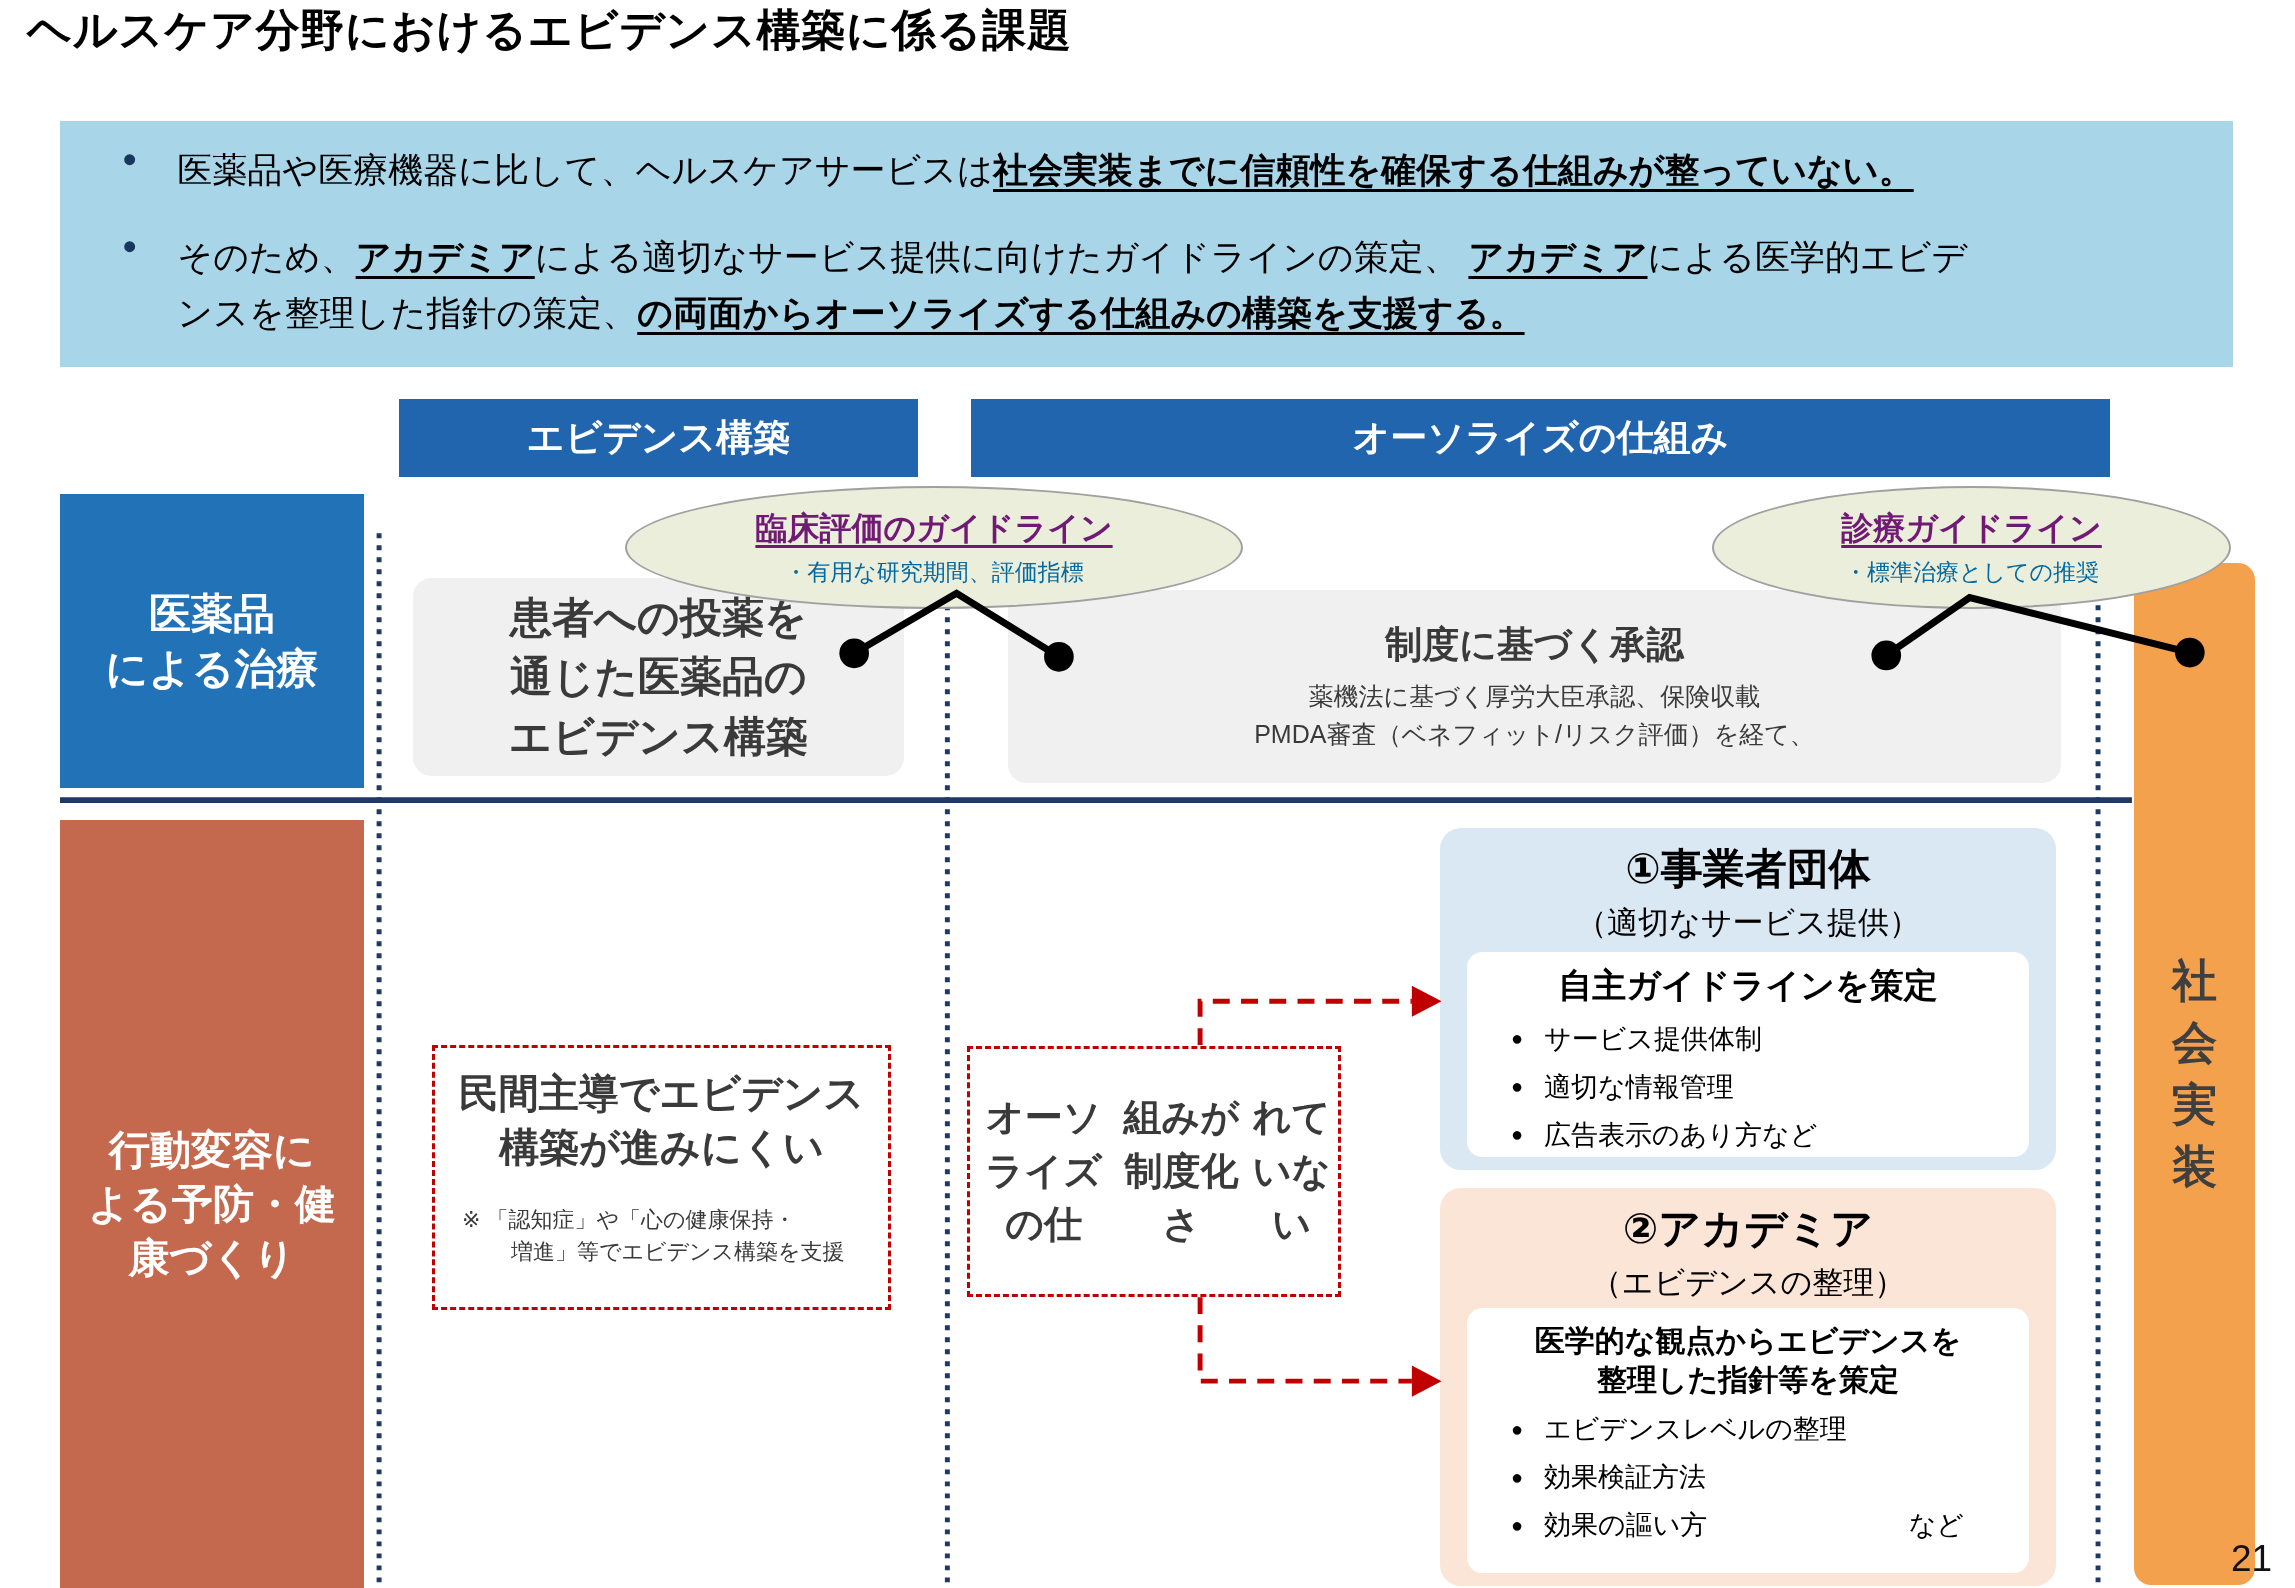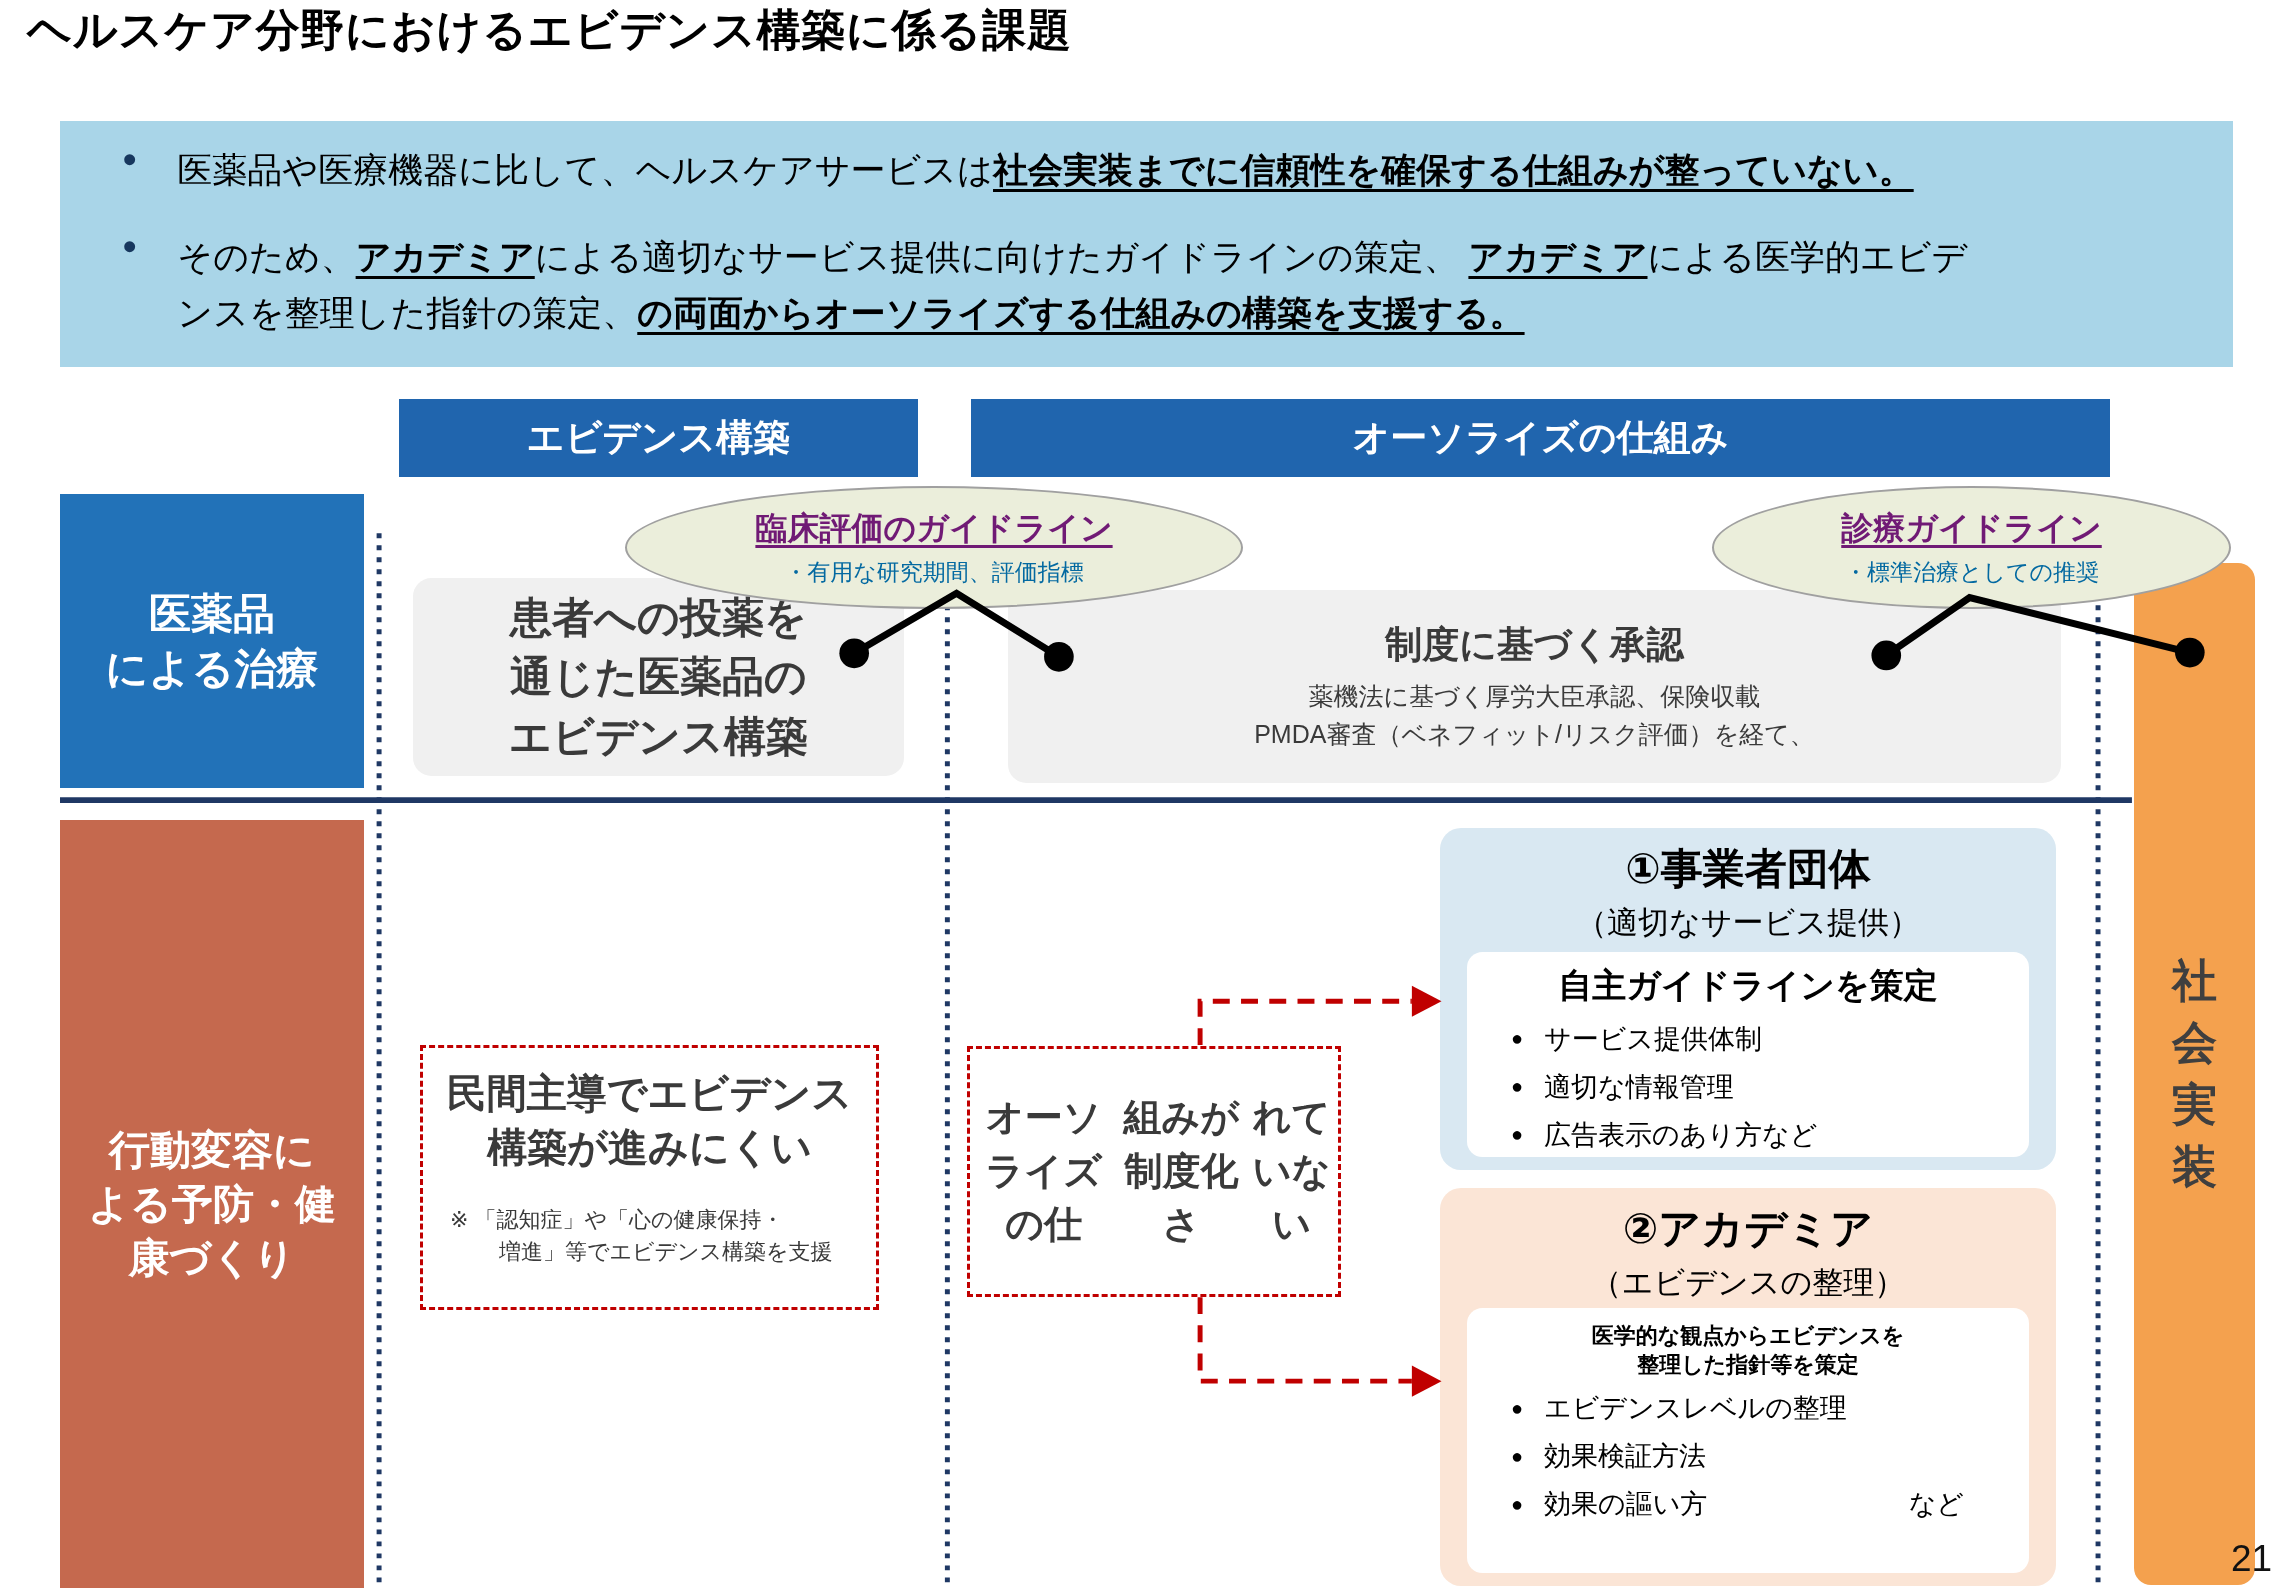--- a/index.html
+++ b/index.html
@@ -41,39 +41,39 @@
   
   .ell{border-radius:50%;background:#EBEEDB;border:2.1px solid #A0A0A0;text-align:center;
        display:flex;flex-direction:column;align-items:center;justify-content:center;}
   .ell-clinical{left:625px;top:486px;width:614px;height:119px;}
   .ell-medical{left:1712px;top:486px;width:515px;height:119px;}
   .ell .etitle{font-size:32px;font-weight:800;color:#701a75;
                text-decoration:underline;text-decoration-thickness:2.8px;text-underline-offset:6.4px;}
   .ell .esub{font-size:23px;color:#0369a1;margin-top:5.6px;}
   
   .dashbox{border:3.5px dashed #C00000;background:#fff;box-sizing:border-box;color:#3a3a3a;}
-  .db-private{left:420px;top:1045px;width:459px;height:265px;}
+  .db-private{left:432px;top:1045px;width:459px;height:265px;}
   .db-private .dtitle{font-size:40px;font-weight:800;text-align:center;line-height:1.35;margin-top:18.4px;}
   .db-private .dnote{font-size:22px;margin-top:30px;line-height:1.45;}
   .db-private .dnote .n1{padding-left:27px;}
   .db-private .dnote .n2{padding-left:76px;}
   .db-authorize{left:967px;top:1046px;width:374px;height:251px;font-size:38px;font-weight:800;
                 display:flex;flex-direction:row;align-items:center;justify-content:center;
                 text-align:center;line-height:1.42;}
   
   .actbox{left:1440px;width:616px;border-radius:21px;}
   .act-org{top:828px;height:342px;background:#D9E8F2;}
   .act-academia{top:1188px;height:398px;background:#FBE5D6;}
   .actbox .atitle{text-align:center;font-size:42px;font-weight:900;margin-top:12.7px;}
   .actbox .asub{text-align:center;font-size:31px;margin-top:5.6px;}
   .inner{position:absolute;left:27px;right:27px;bottom:12.7px;background:#fff;border-radius:15.5px;}
   .act-org .inner{top:124px;}
   .act-academia .inner{top:120px;}
   .inner .ititle{text-align:center;font-size:34px;font-weight:800;margin-top:11.3px;}
-  .act-academia .inner .ititle{font-size:22px;line-height:1.32;margin-top:12.7px;}
+  .act-academia .inner .ititle{font-size:30px;line-height:1.32;margin-top:12.7px;}
   .ilist{margin-top:11.3px;padding-left:44px;}
   .irow{display:flex;align-items:center;font-size:27px;margin-bottom:12px;}
   .irow .idot{font-size:20px;margin-right:21px;}
   .irow .etc{margin-left:auto;margin-right:65px;}
   
   .social{left:2134px;top:563px;width:121px;height:1022px;background:#F4A14E;border-radius:17px;
           display:flex;flex-direction:column;align-items:center;justify-content:center;}
   .social .schar{font-size:45px;font-weight:800;color:#3f3f3f;line-height:1.38;}
   
   .pagenum{left:2231px;top:1538px;font-size:37px;color:#111;}

